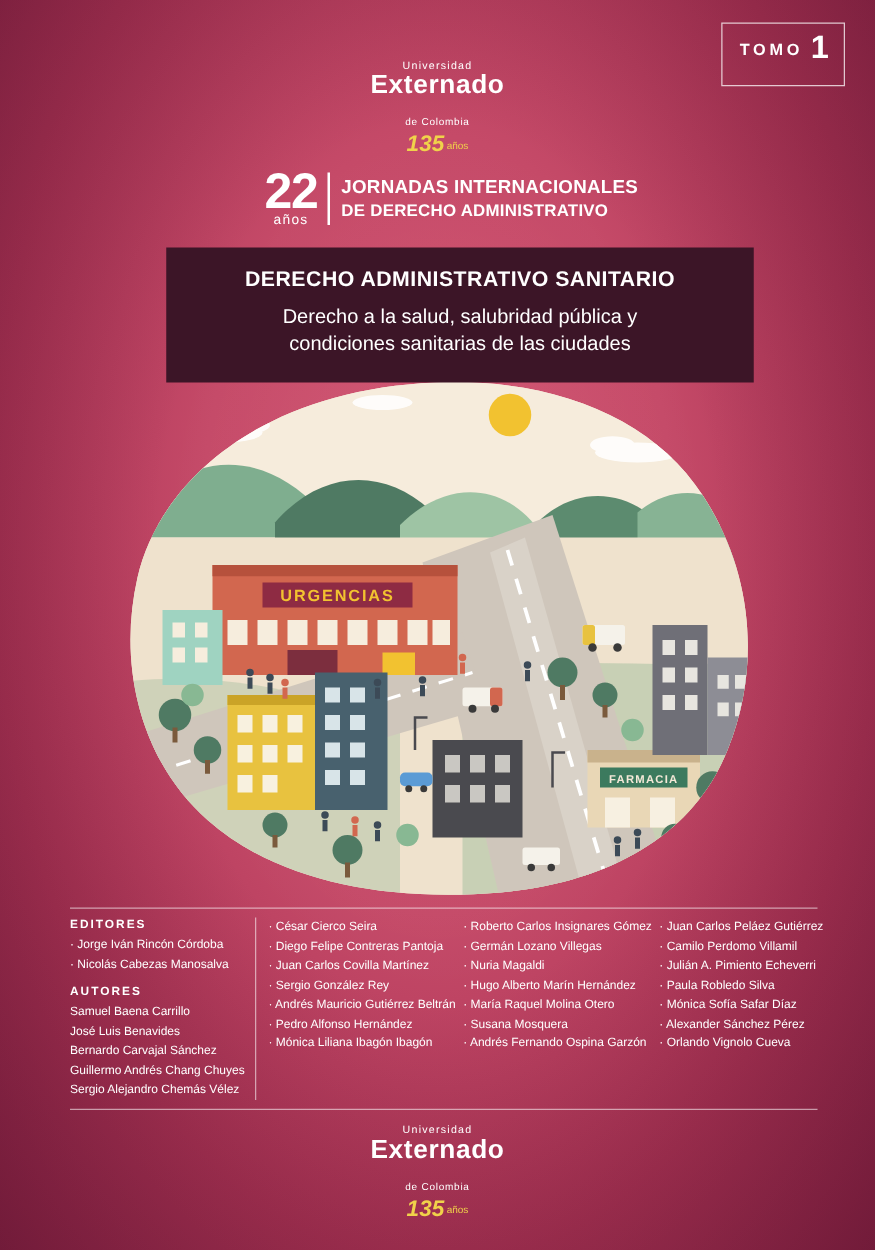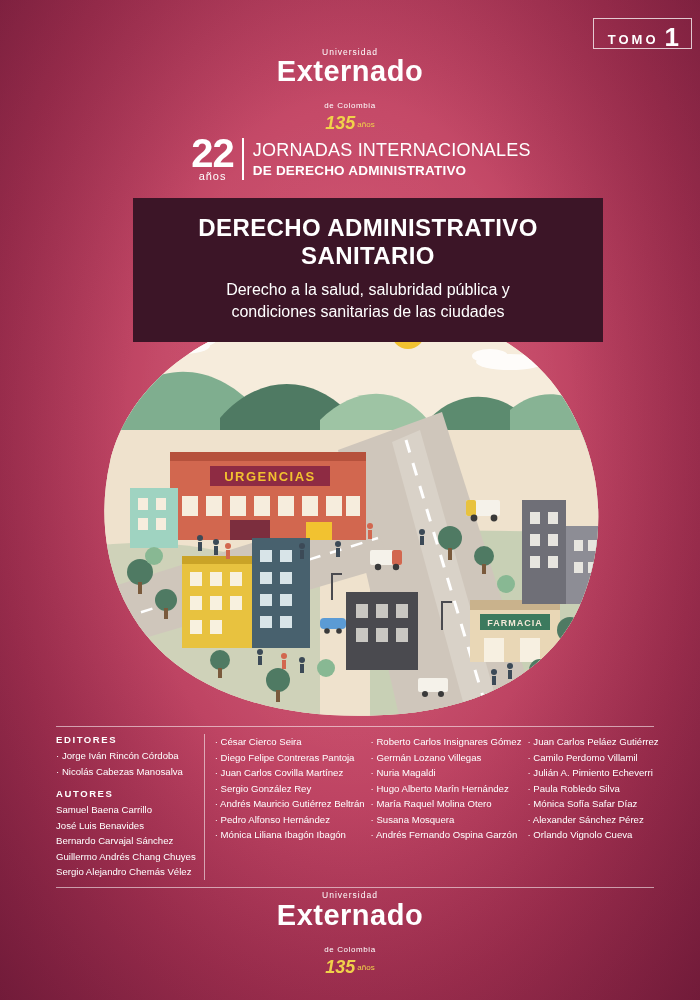--- a/index.html
+++ b/index.html
@@ -17,64 +17,64 @@
   }
   
   .cover:after{
     content:"";position:absolute;inset:0;
     background:radial-gradient(ellipse at 50% 45%, rgba(255,255,255,0.06) 0%, rgba(0,0,0,0.0) 45%, rgba(60,10,30,0.35) 100%);
     pointer-events:none;
   }
 
   
   .tomo{
-    position:absolute;top:18px;right:8px;
+    position:absolute;top:18px;right:24px;
     border:1px solid rgba(255,255,255,.75);
-    padding:8px 12px 0 14px;
+    padding:8px 12px 20px 14px;
     color:#fff;
     display:flex;align-items:flex-end;gap:6px;
     z-index:6;
     justify-content:flex-end;
   }
   .tomo .word{font-size:13px;letter-spacing:3px;font-weight:bold;line-height:1;padding-bottom:2px;}
   .tomo .num{font-size:26px;font-weight:bold;line-height:.8;}
 
   
   .logo-top{
     position:absolute;top:48px;left:0;right:0;text-align:center;color:#fff;z-index:5;
   }
   .logo-uni{font-size:8.5px;letter-spacing:1px;line-height:1.1;}
-  .logo-ext{font-size:29px;font-weight:bold;letter-spacing:.5px;line-height:1;}
+  .logo-ext{font-size:21px;font-weight:bold;letter-spacing:.5px;line-height:1;}
   .logo-col{font-size:8px;letter-spacing:.6px;margin-top:15px;}
   .logo-135{margin-top:6px;display:flex;justify-content:center;align-items:flex-end;gap:2px;color:#f0d24a;}
   .logo-135 .big{font-size:18px;font-weight:bold;font-style:italic;line-height:.8;}
   .logo-135 .anos{font-size:8px;padding-bottom:2px;}
 
   
   .jornadas{
     position:absolute;top:136px;left:0;right:0;
     display:flex;justify-content:center;align-items:center;
     color:#fff;z-index:5;padding-left:22px;
   }
   .j-left{text-align:center;margin-right:8px;}
   .j-22{font-size:40px;font-weight:bold;line-height:.85;letter-spacing:-1px;}
   .j-anos{font-size:11px;letter-spacing:1px;}
   .j-bar{width:2px;height:42px;background:#fff;margin-right:9px;}
   .j-right{line-height:1.35;}
-  .j-l1{font-size:18px;font-weight:normal;letter-spacing:.2px;}
+  .j-l1{font-size:15px;font-weight:bold;letter-spacing:.2px;}
   .j-l2{font-size:13.5px;font-weight:bold;letter-spacing:.2px;}
 
   
   .titleblock{
     position:absolute;top:198px;left:133px;width:434px;
     background:#3c1527;
     padding:16px 18px 20px 18px;
     text-align:center;color:#fff;z-index:5;
   }
-  .t-main{font-size:24px;font-weight:bold;letter-spacing:.4px;margin-bottom:9px;}
+  .t-main{font-size:17px;font-weight:bold;letter-spacing:.4px;margin-bottom:9px;}
   .t-sub{font-size:16px;line-height:1.35;font-weight:normal;}
 
   
   .illus{position:absolute;top:300px;left:70px;width:560px;height:420px;z-index:4;}
 
   
   .credits{
     position:absolute;left:56px;right:46px;top:726px;
     color:#fff;z-index:5;
   }

